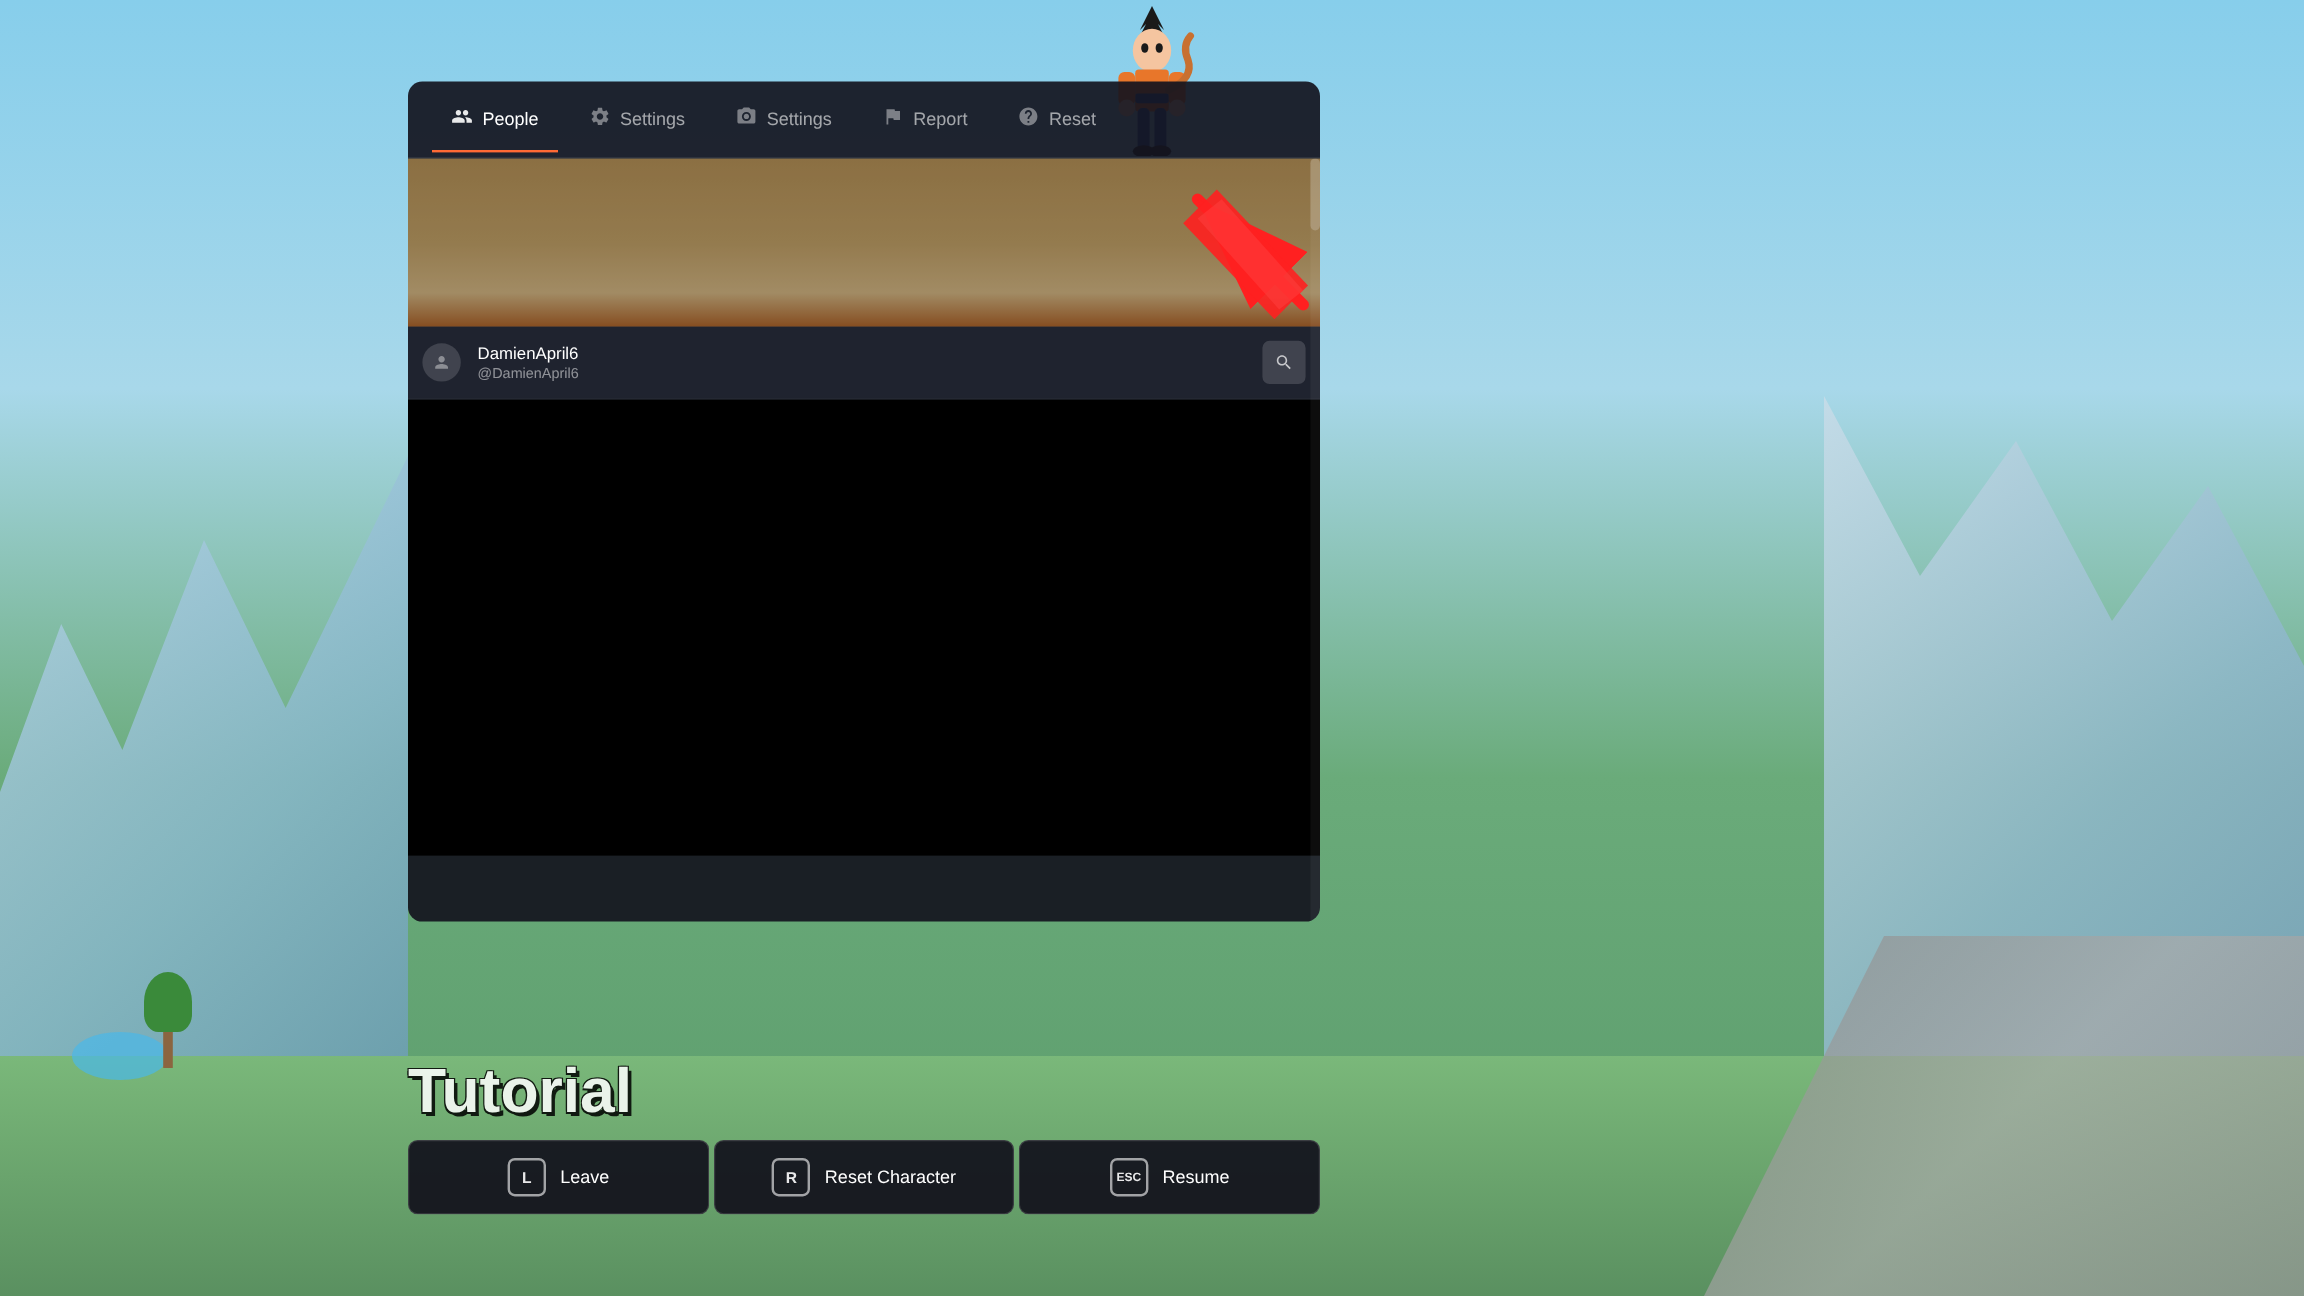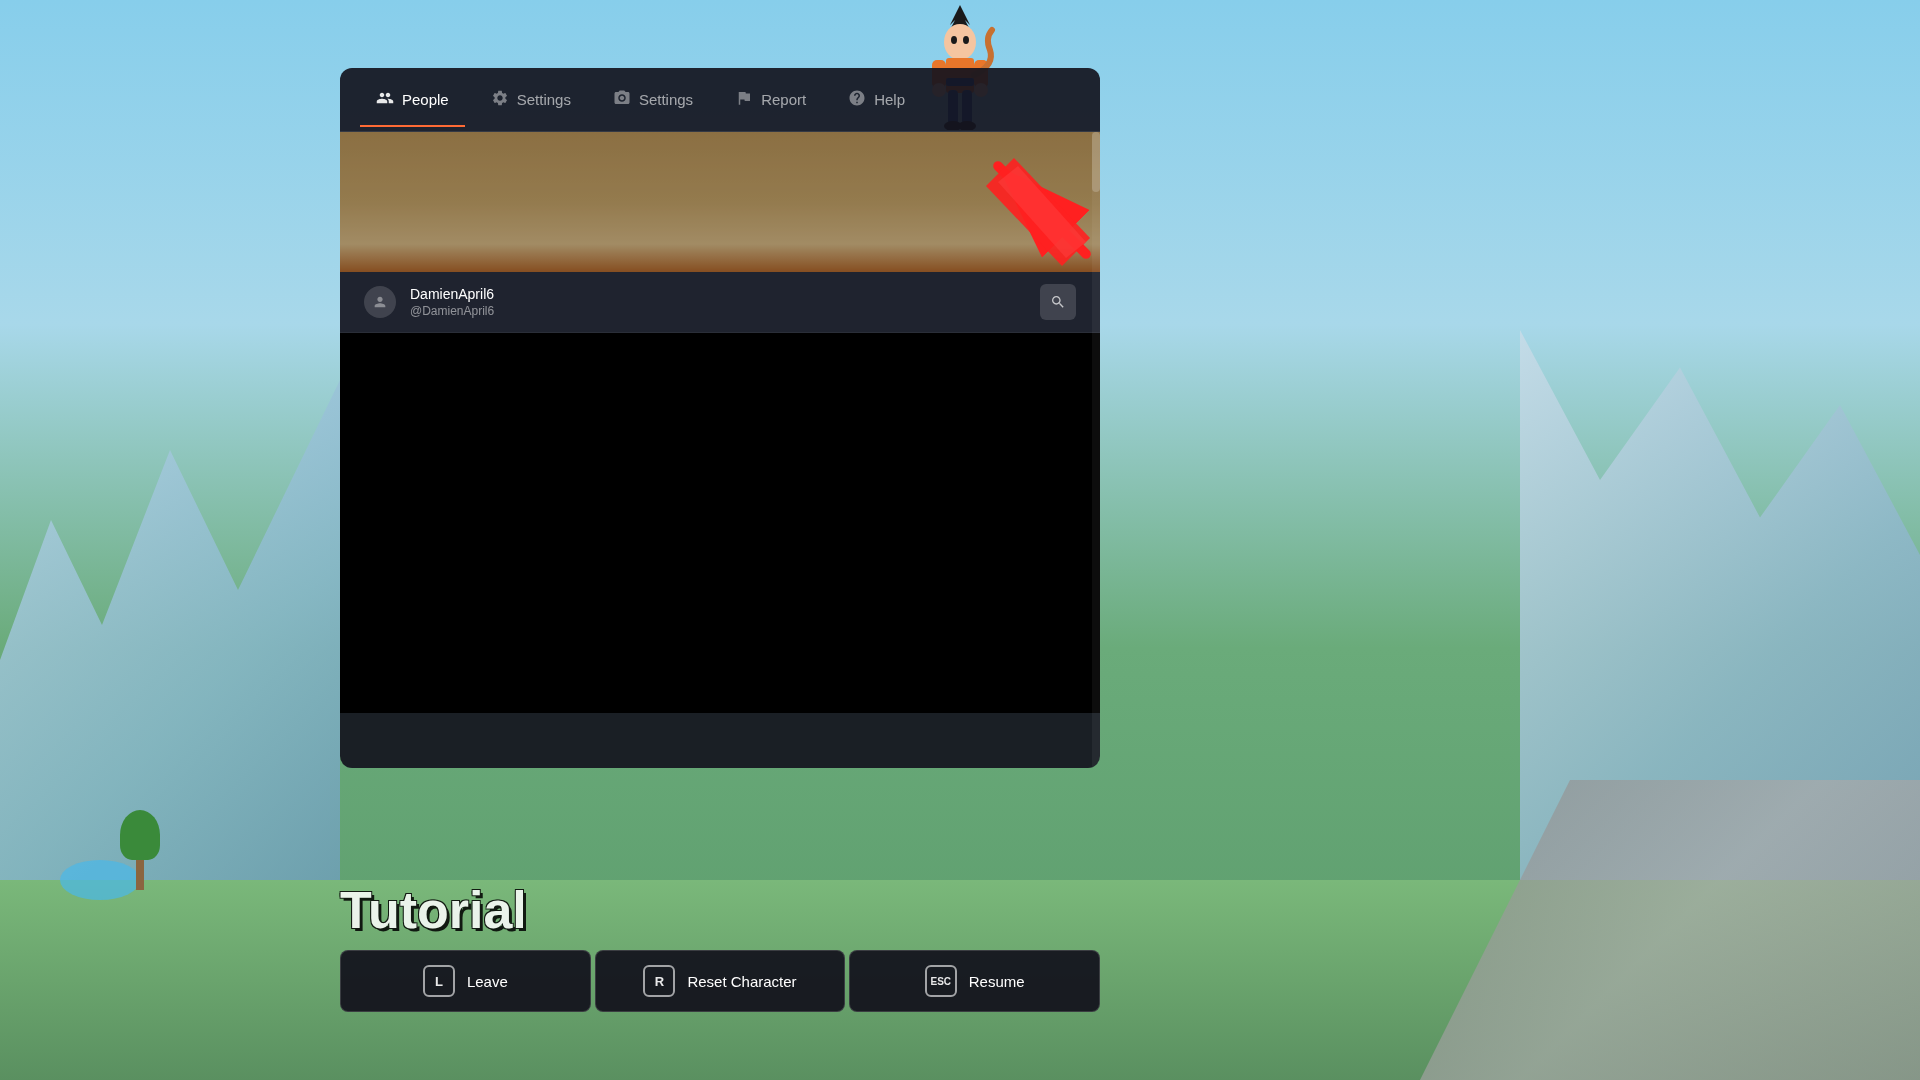--- a/index.html
+++ b/index.html
@@ -183,21 +183,21 @@
     .invite-icon {
       font-size: 18px;
       color: rgba(255,255,255,0.7);
     }
 
     
     .user-row {
       display: flex;
       align-items: center;
       gap: 14px;
-      padding: 12px 24px;
+      padding: 12px 12px;
       border-bottom: 1px solid rgba(255,255,255,0.05);
       cursor: pointer;
       position: relative;
     }
 
     .user-avatar {
       width: 32px;
       height: 32px;
       border-radius: 50%;
       background: rgba(255,255,255,0.15);
@@ -456,21 +456,21 @@
       </span>
       <span>Report</span>
     </div>
 
     <div class="tab">
       <span class="tab-icon">
         <svg width="18" height="18" viewBox="0 0 24 24" fill="currentColor" opacity="0.7">
           <path d="M12 2C6.48 2 2 6.48 2 12s4.48 10 10 10 10-4.48 10-10S17.52 2 12 2zm1 17h-2v-2h2v2zm2.07-7.75l-.9.92C13.45 12.9 13 13.5 13 15h-2v-.5c0-1.1.45-2.1 1.17-2.83l1.24-1.26c.37-.36.59-.86.59-1.41 0-1.1-.9-2-2-2s-2 .9-2 2H8c0-2.21 1.79-4 4-4s4 1.79 4 4c0 .88-.36 1.68-.93 2.25z"></path>
         </svg>
       </span>
-      <span>Help</span>
+      <span>Reset</span>
     </div>
   </div>
 
   <div class="panel-content">
 
     <div class="screenshot-area">
       <div class="screenshot-overlay"></div>
     </div>
 
 

